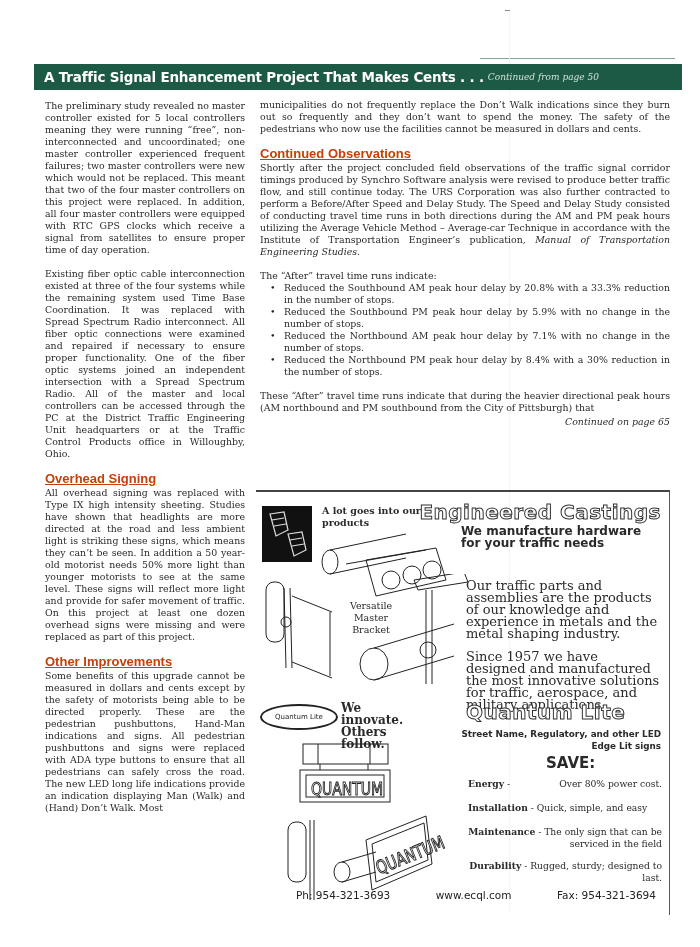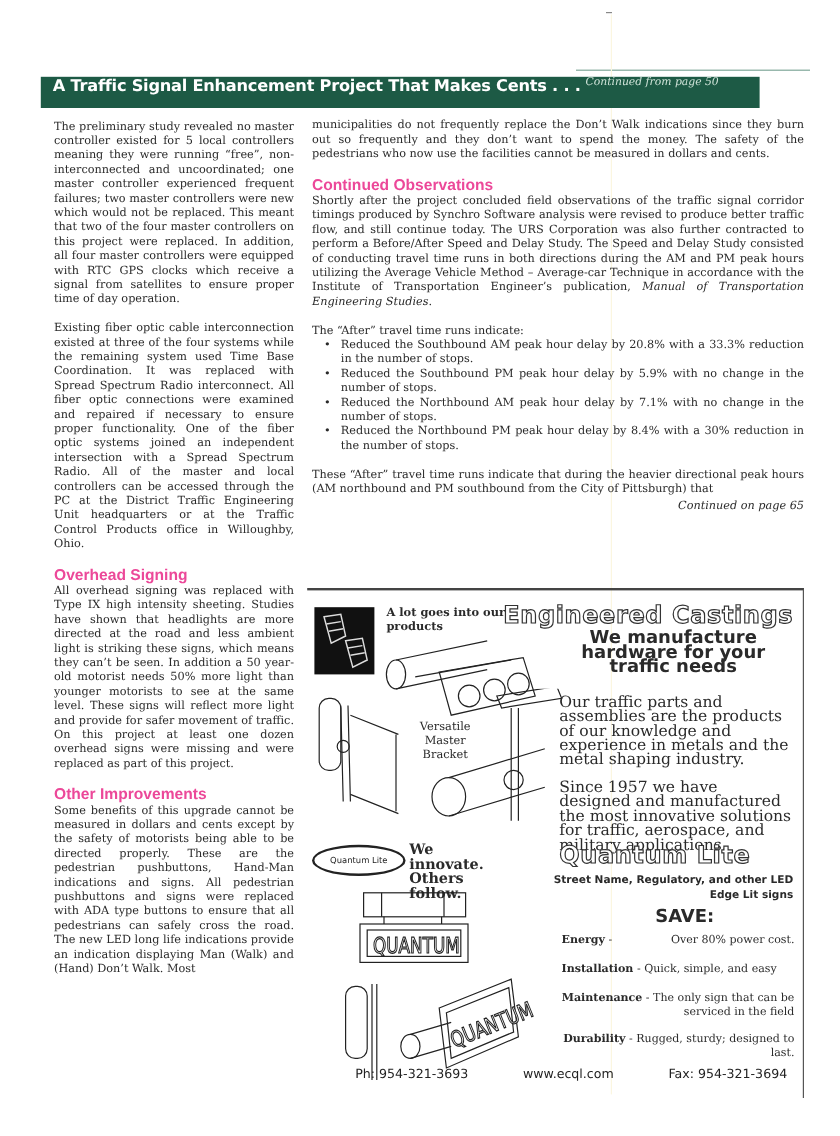--- a/index.html
+++ b/index.html
@@ -3,44 +3,44 @@
 <meta charset="utf-8">
 <style>
   * { box-sizing: border-box; margin: 0; padding: 0; }
   html, body { width: 700px; height: 947px; background: #ffffff; overflow: hidden; }
   body { position: relative; font-family: "DejaVu Serif", "Liberation Serif", serif; color: #2a2a2a; }
 
   .top-mark { position: absolute; left: 505px; top: 10px; width: 5px; height: 1px; background: #888; }
   .top-rule { position: absolute; left: 480px; top: 58px; width: 195px; height: 1px; background: #7fa79a; }
   .fold { position: absolute; left: 509px; top: 12px; width: 1px; height: 900px; background: #fbf6e0; }
 
-  .banner { position: absolute; left: 34px; top: 64px; width: 599px; height: 26px;
-    background: #1d5a45; display: flex; padding-left: 10px; white-space: nowrap; }
+  .banner { position: absolute; left: 34px; top: 64px; width: 648px; height: 26px;
+    background: #1d5a45; display: flex; align-items: center; padding-left: 10px; white-space: nowrap; }
   .banner-title { font-family: "DejaVu Sans", sans-serif; font-weight: bold; color: #ffffff; font-size: 13.5px; letter-spacing: -0.2px; }
   .banner-cont { font-family: "DejaVu Serif", serif; font-style: italic; color: #cfe3d8; font-size: 9px; margin-left: 4px; }
 
   .col-left { position: absolute; left: 45px; top: 100px; width: 200px; font-size: 9.4px; line-height: 12px; text-align: justify; }
   .col-right { position: absolute; left: 260px; top: 99px; width: 410px; font-size: 9.4px; line-height: 12px; text-align: justify; }
 
   p { margin-bottom: 12px; }
-  h2 { font-family: "Liberation Sans", sans-serif; font-weight: bold; color: #ec4899; font-size: 13px; line-height: 14px; margin-bottom: 1px; }
+  h2 { font-family: "Liberation Sans", sans-serif; font-weight: bold; color: #c2410c; font-size: 13px; line-height: 14px; margin-bottom: 1px; text-decoration: underline; }
   .col-left h2.first { margin-top: 3px; }
   ul { list-style: none; margin: 0 0 12px 10px; }
   ul li { position: relative; padding-left: 14px; }
   ul li::before { content: "\2022"; position: absolute; left: 0; top: 0; }
   .continued { text-align: right; font-style: italic; font-size: 9.4px; margin-top: -10px; }
   em { font-style: italic; }
 
   
   .ad { position: absolute; left: 256px; top: 490px; width: 414px; height: 425px; border-top: 2px solid #444; border-right: 1px solid #555; }
   .ad-icon-box { position: absolute; left: 6px; top: 14px; width: 50px; height: 56px; background: #111; }
   .ad-lotgoes { position: absolute; left: 66px; top: 13px; font-size: 9.5px; font-weight: bold; line-height: 12px; width: 100px; }
   .ad-brand { position: absolute; right: 8px; top: 8px; font-family: "DejaVu Sans", sans-serif; font-weight: bold; font-size: 20px;
     color: #fff; -webkit-text-stroke: 1px #333; letter-spacing: 0.5px; }
-  .ad-tag { position: absolute; right: 8px; top: 33px; width: 200px; text-align: center; font-family: "DejaVu Sans", sans-serif; font-weight: bold; font-size: 15px; line-height: 12px; }
+  .ad-tag { position: absolute; right: 8px; top: 33px; width: 200px; text-align: left; font-family: "DejaVu Sans", sans-serif; font-weight: bold; font-size: 12px; line-height: 12px; }
   .ad-desc { position: absolute; left: 210px; top: 88px; width: 195px; font-size: 13px; line-height: 12px; }
   .ad-desc p { margin-bottom: 11px; }
   .ad-bracket-label { position: absolute; left: 85px; top: 108px; width: 60px; text-align: center; font-size: 9.5px; line-height: 12px; font-weight: 500; }
   .ad-innovate { position: absolute; left: 85px; top: 210px; font-weight: bold; font-size: 12px; line-height: 12px; }
   .ql-logo { position: absolute; left: 4px; top: 212px; width: 78px; height: 26px; border: 2px solid #222; border-radius: 50%; display: flex; align-items: center; justify-content: center; }
   .ql-logo-text { font-family: "DejaVu Sans", sans-serif; font-size: 7px; color: #222; }
   .ql-brand { position: absolute; left: 210px; top: 208px; font-family: "DejaVu Sans", sans-serif; font-weight: bold; font-size: 20px; color: #fff; -webkit-text-stroke: 1px #333; letter-spacing: 0.5px; }
   .ql-tag { position: absolute; right: 8px; top: 236px; width: 200px; text-align: right; font-family: "DejaVu Sans", sans-serif; font-weight: bold; font-size: 8.8px; line-height: 12px; }
   .ql-save { position: absolute; left: 290px; top: 262px; font-family: "DejaVu Sans", sans-serif; font-weight: bold; font-size: 15px; }
   .benefit { position: absolute; left: 212px; width: 194px; font-size: 9.2px; line-height: 12px; }

